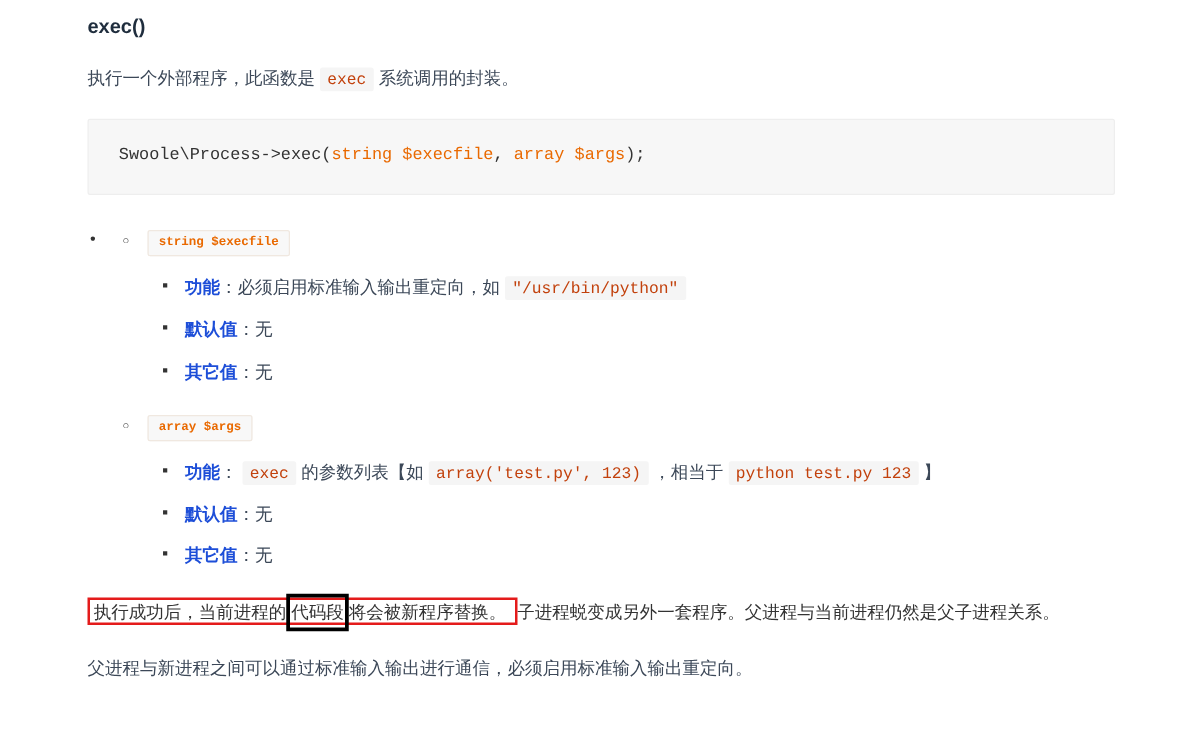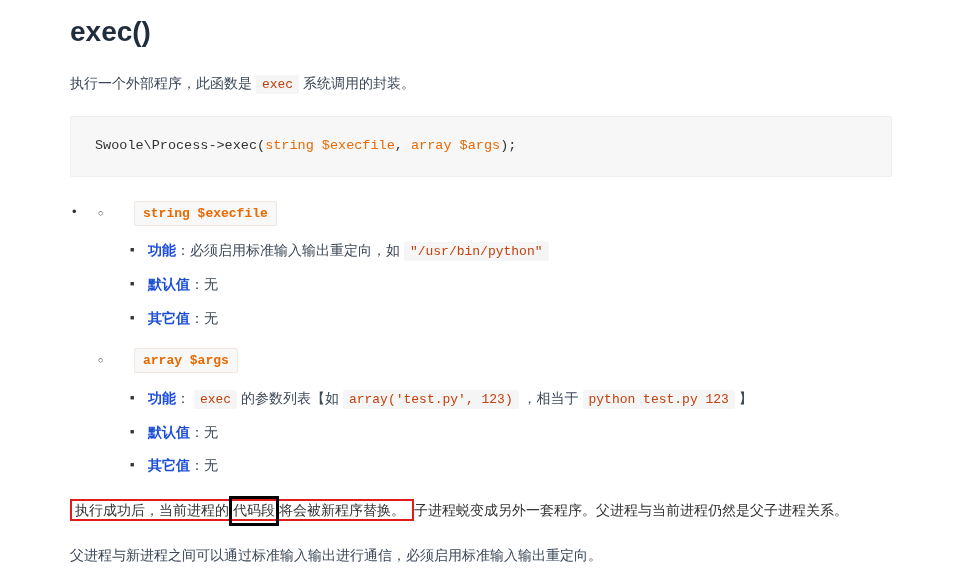--- a/index.html
+++ b/index.html
@@ -5,21 +5,21 @@
     * { margin: 0; padding: 0; box-sizing: border-box; }
     body {
       font-family: -apple-system, BlinkMacSystemFont, "Segoe UI", "PingFang SC", "Microsoft YaHei", sans-serif;
       color: #333;
       background: #fff;
       padding: 0 70px;
       font-size: 14px;
       line-height: 1.7;
     }
     h2.section-title {
-      font-size: 28px;
+      font-size: 16px;
       font-weight: 600;
       color: #1f2d3d;
       padding: 8px 0 16px 0;
     }
     .intro {
       margin-bottom: 20px;
       color: #3c4858;
     }
     .code-inline {
       font-family: "SFMono-Regular", Consolas, "Liberation Mono", Menlo, monospace;
@@ -69,23 +69,22 @@
       color: #333;
       top: 5px;
     }
     .code-pill {
       font-family: "SFMono-Regular", Consolas, "Liberation Mono", Menlo, monospace;
       background: #f8f8f8;
       color: #E96900;
       border: 1px solid #f0e8e0;
       padding: 4px 8px;
       border-radius: 2px;
-      font-size: 13px;
+      font-size: 10px;
       font-weight: 700;
-      margin-left: 16px;
     }
     ul.level3 { padding-left: 30px; margin-top: 14px; }
     ul.level3 > li { position: relative; margin-bottom: 10px; color: #3c4858; }
     ul.level3 > li::before {
       content: "■";
       position: absolute;
       left: -18px;
       font-size: 7px;
       color: #333;
       top: 5px;

